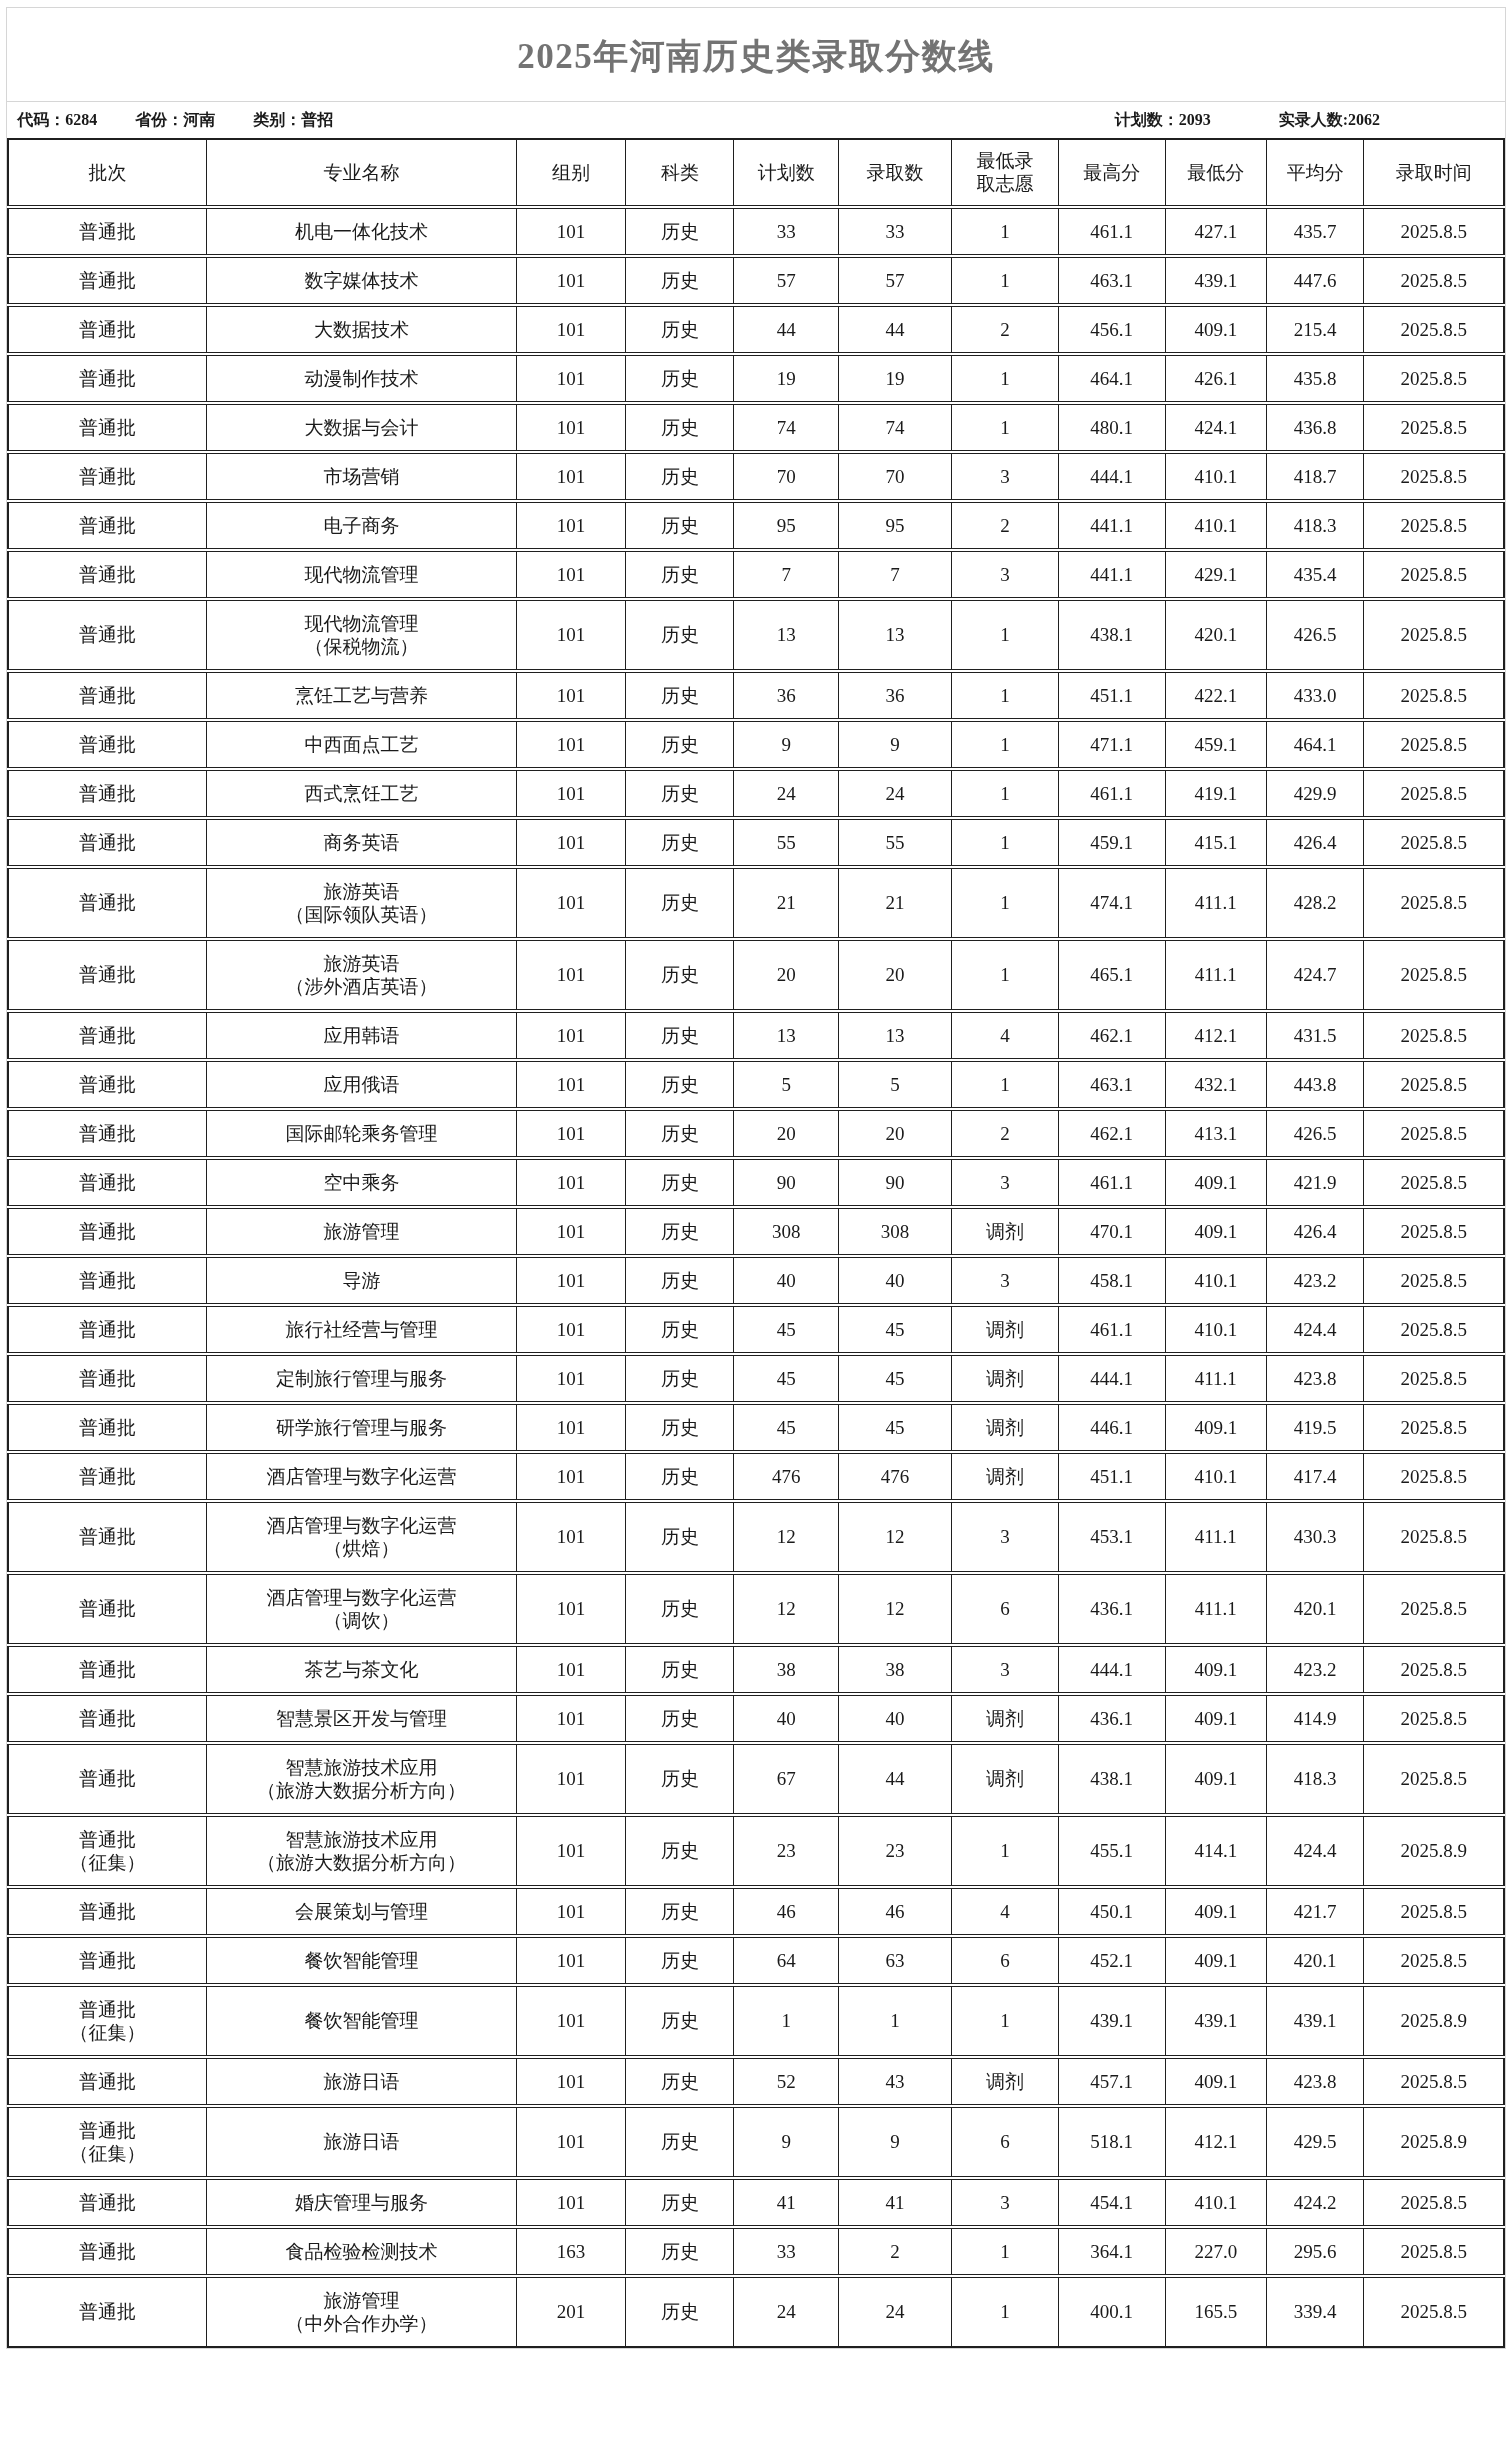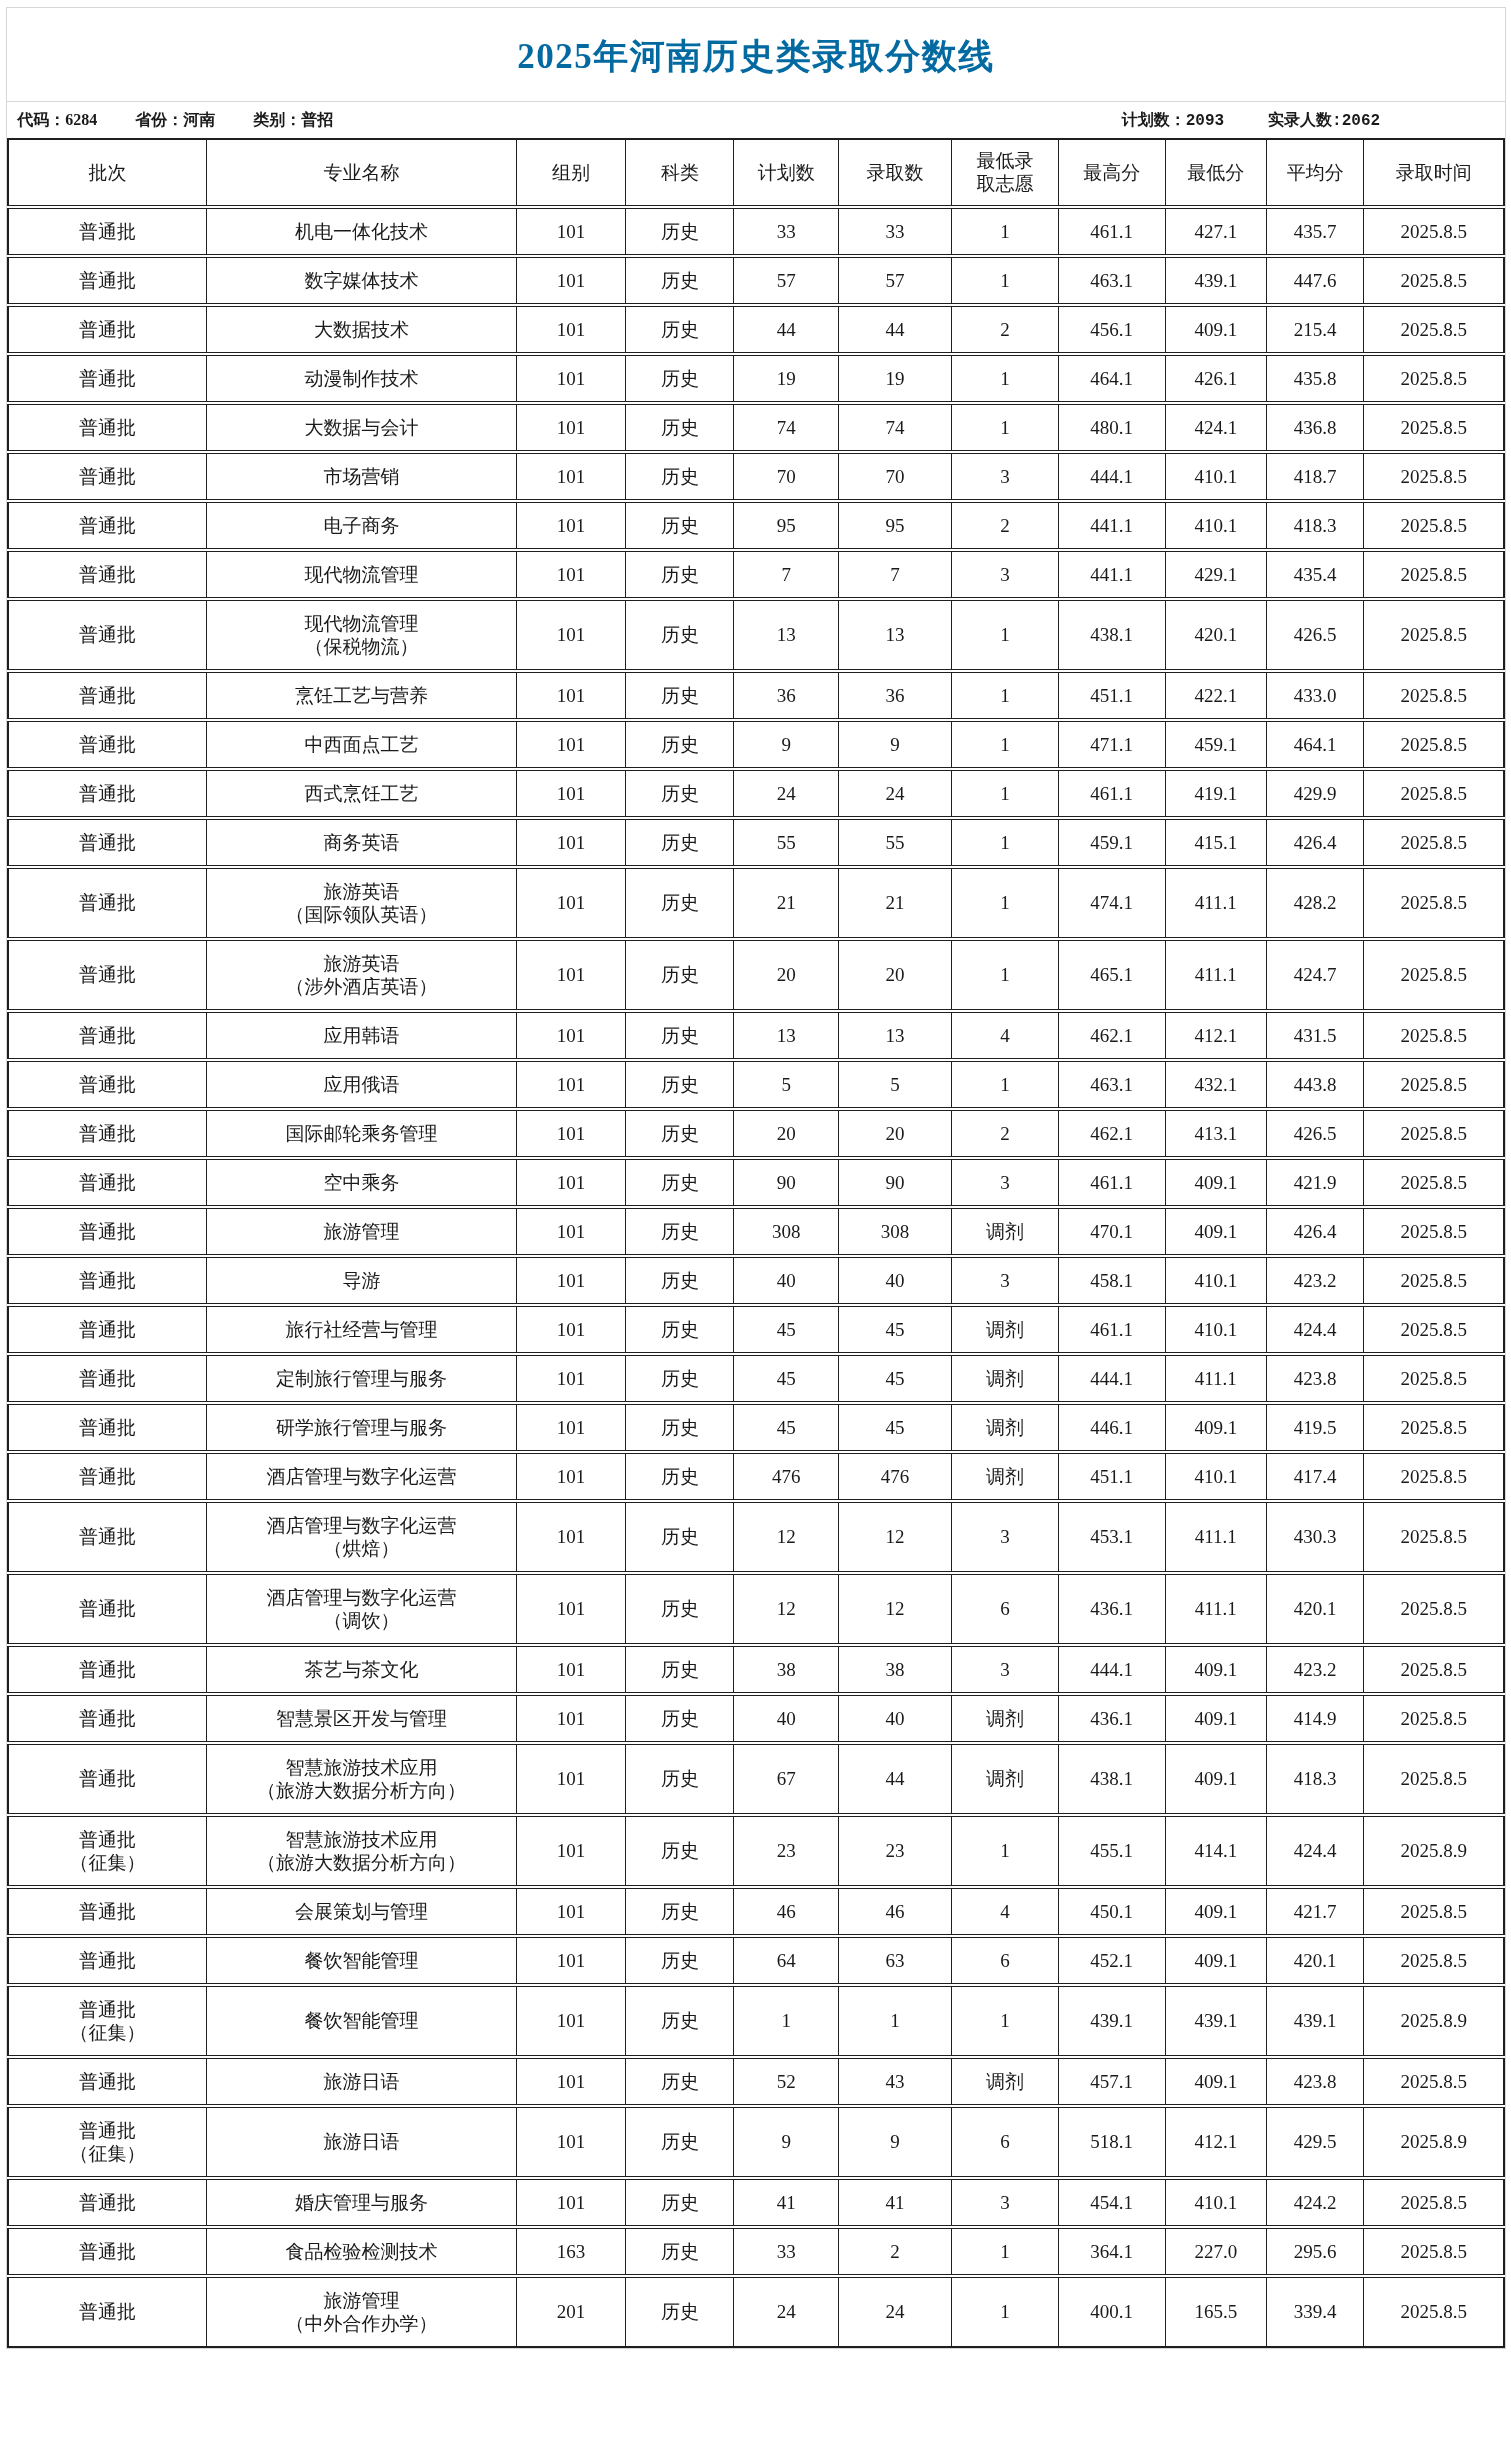--- a/index.html
+++ b/index.html
@@ -15,31 +15,31 @@
     border: 1.5px solid #d6d6d6;
     background: #ffffff;
   }
   .title {
     text-align: center;
     font-size: 35px;
     font-weight: bold;
     letter-spacing: 1.5px;
     padding: 25px 0 20.7px 0;
     border-bottom: 1.5px solid #d6d6d6;
-    color: #0369a1;
+    color: #737373;
   }
   .info-row {
     display: flex;
     align-items: center;
     font-weight: bold;
     font-size: 16px;
     padding: 8px 0 6.6px 10.3px;
   }
   .info-left { display: flex; gap: 38px; }
-  .info-right { margin-left: auto; display: flex; gap: 44px; padding-right: 125px; font-family: Liberation Mono, monospace; }
+  .info-right { margin-left: auto; display: flex; gap: 68px; padding-right: 125px; }
   table.scores {
     width: 100%;
     border-collapse: collapse;
     table-layout: fixed;
     border: 2.2px solid #1f1f1f;
   }
   thead tr { border-bottom: 4.4px double #1f1f1f; }
   tbody tr { border-top: 4.4px double #1f1f1f; }
   tbody tr:first-child { border-top: none; }
   th, td {

